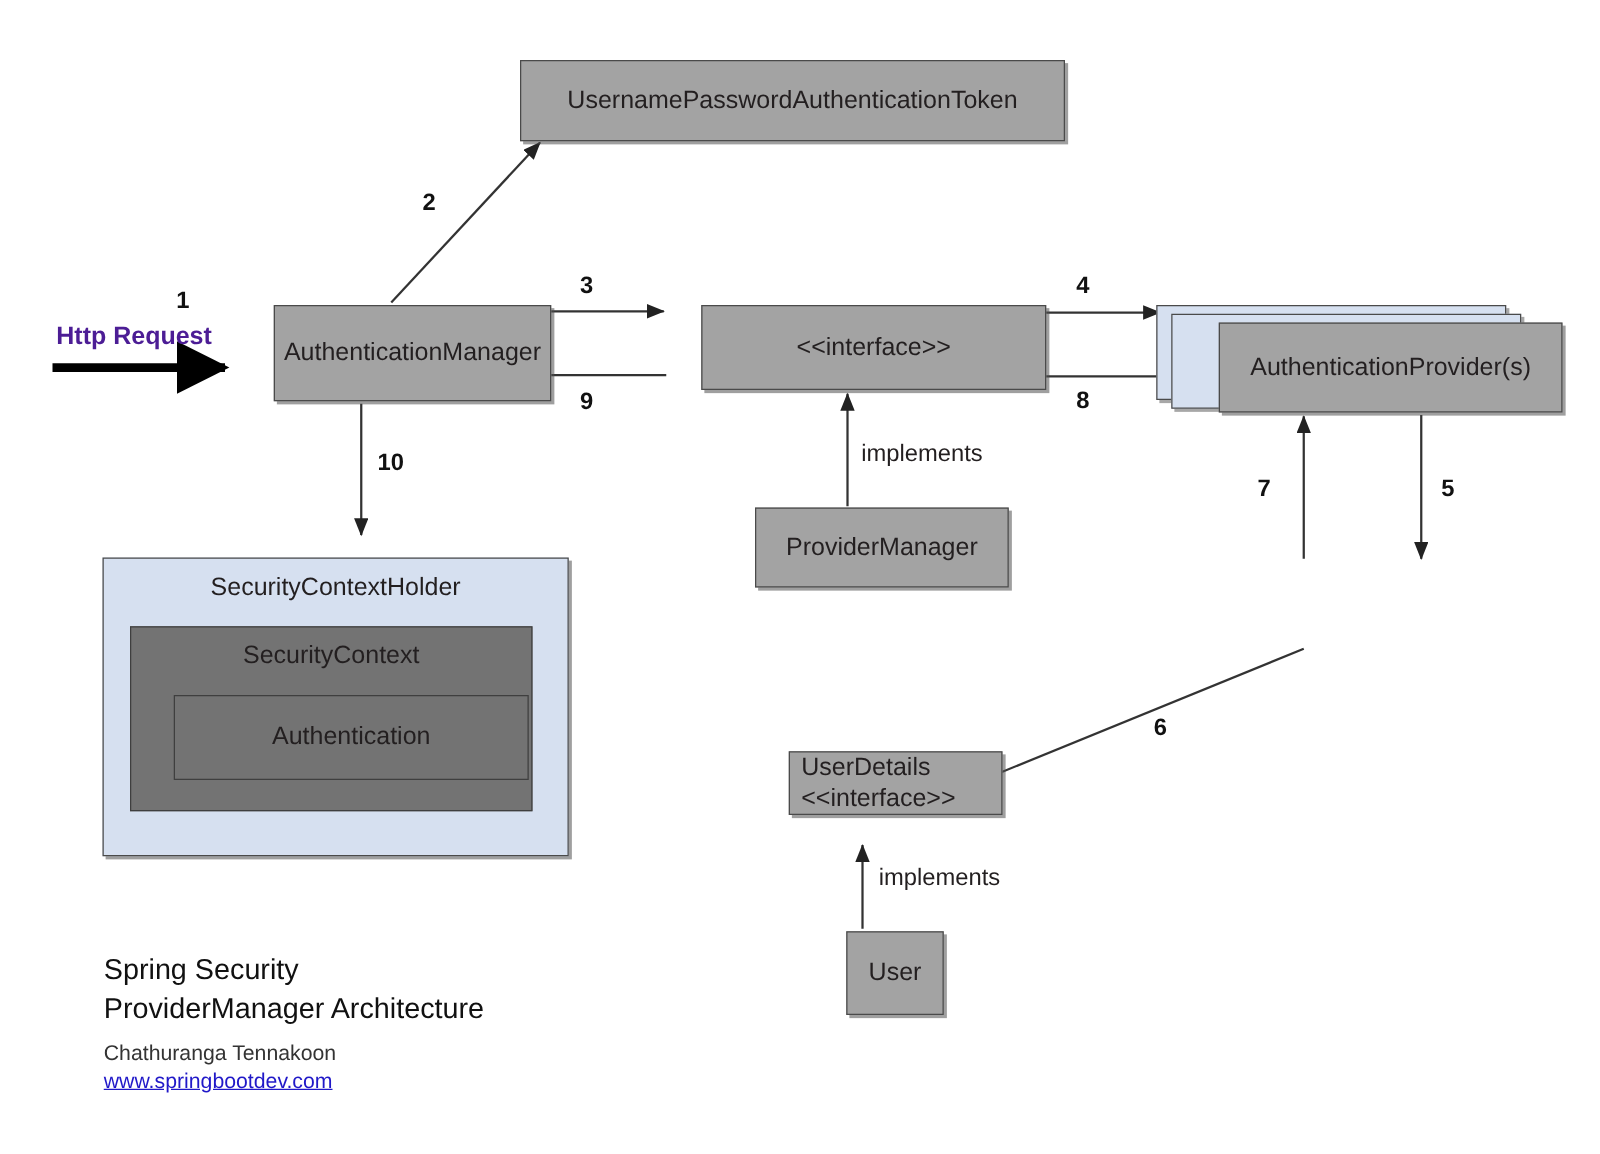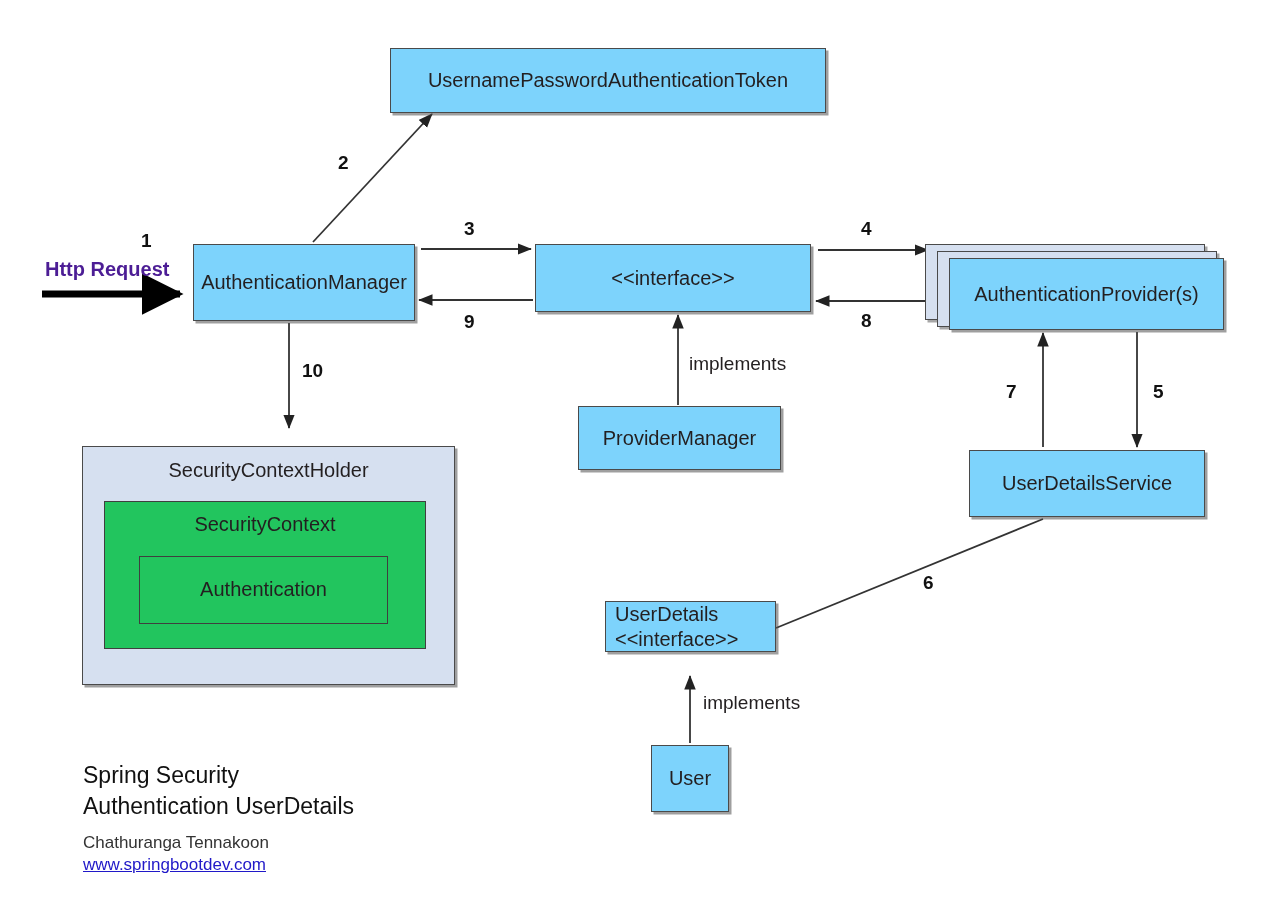--- a/index.html
+++ b/index.html
@@ -22,33 +22,34 @@
     position: absolute;
     left: 0;
     top: 0;
     width: 1280px;
     height: 923px;
     pointer-events: none;
   }
   .node {
     position: absolute;
     box-sizing: border-box;
-    background: #7dd3fc;
+    background: #a3a3a3;
     border: 1.5px solid #4a4a4a;
     box-shadow: 2.5px 2.5px 0 rgba(80,80,80,0.55);
     display: flex;
     flex-direction: column;
     align-items: center;
     justify-content: center;
     font-size: 20px;
     line-height: 1.22;
     color: #231f20;
     text-align: center;
     white-space: nowrap;
     z-index: 3;
+    margin-left: 26px;
   }
   .node .ln { display: block; }
   .stack-ghost {
     position: absolute;
     box-sizing: border-box;
     background: #d6e0f0;
     border: 1.5px solid #4a4a4a;
     box-shadow: 2.5px 2.5px 0 rgba(80,80,80,0.5);
     z-index: 1;
   }
@@ -65,21 +66,21 @@
     position: absolute;
     width: 100%;
     text-align: center;
     font-size: 20px;
     color: #231f20;
     white-space: nowrap;
   }
   .inner-box {
     position: absolute;
     box-sizing: border-box;
-    background: #22c55e;
+    background: #737373;
     border: 1.5px solid #3f3f3f;
   }
   .edge-label {
     position: absolute;
     font-size: 19px;
     font-weight: bold;
     color: #111111;
     white-space: nowrap;
     z-index: 5;
   }
@@ -203,38 +204,35 @@
   <div class="stack-ghost" style="left:925px; top:244px; width:280px; height:76px;"></div>
   <div class="stack-ghost" style="left:937px; top:251px; width:280px; height:76px;"></div>
   <div class="node" style="left:949px; top:258px; width:275px; height:72px;">
     <span class="ln">AuthenticationProvider(s)</span>
   </div>
 
   <div class="node" style="left:578px; top:406px; width:203px; height:64px;">
     <span class="ln">ProviderManager</span>
   </div>
 
-  <div class="node" style="left:969px; top:450px; width:236px; height:67px;">
-    <span class="ln">UserDetailsService</span>
-  </div>
 
   <div class="node" style="left:605px; top:601px; width:171px; height:51px; align-items:flex-start; padding-left:9px;">
     <span class="ln">UserDetails</span>
     <span class="ln">&lt;&lt;interface&gt;&gt;</span>
   </div>
 
   <div class="node" style="left:651px; top:745px; width:78px; height:67px;">
     <span class="ln">User</span>
   </div>
 
   <div class="container-node" style="left:82px; top:431px; width:373px; height:239px;">
     <div class="container-label" style="top:12px;">SecurityContextHolder</div>
     <div class="inner-box" style="left:21px; top:54px; width:322px; height:148px;">
       <div class="container-label" style="top:11px;">SecurityContext</div>
-      <div class="inner-box" style="left:34px; top:54px; width:249px; height:68px;">
+      <div class="inner-box" style="left:34px; top:54px; width:284px; height:68px;">
         <div class="container-label" style="top:21px;">Authentication</div>
       </div>
     </div>
   </div>
 
   <div class="io-label" style="left:45px; top:258px;">Http Request</div>
 
   <div class="edge-label" style="left:141px; top:230px;">1</div>
   <div class="edge-label" style="left:338px; top:152px;">2</div>
   <div class="edge-label" style="left:464px; top:218px;">3</div>
@@ -244,18 +242,18 @@
   <div class="edge-label" style="left:1006px; top:381px;">7</div>
   <div class="edge-label" style="left:861px; top:310px;">8</div>
   <div class="edge-label" style="left:464px; top:311px;">9</div>
   <div class="edge-label" style="left:302px; top:360px;">10</div>
 
   <div class="plain-label" style="left:689px; top:353px;">implements</div>
   <div class="plain-label" style="left:703px; top:692px;">implements</div>
 
   <div class="title-block" style="left:83px; top:760px;">
     <div class="title-line">Spring Security</div>
-    <div class="title-line">Authentication UserDetails</div>
+    <div class="title-line">ProviderManager Architecture</div>
     <div class="author-line">Chathuranga Tennakoon</div>
     <a class="site-link" href="#">www.springbootdev.com</a>
   </div>
 
 </div>
 
 </body></html>

